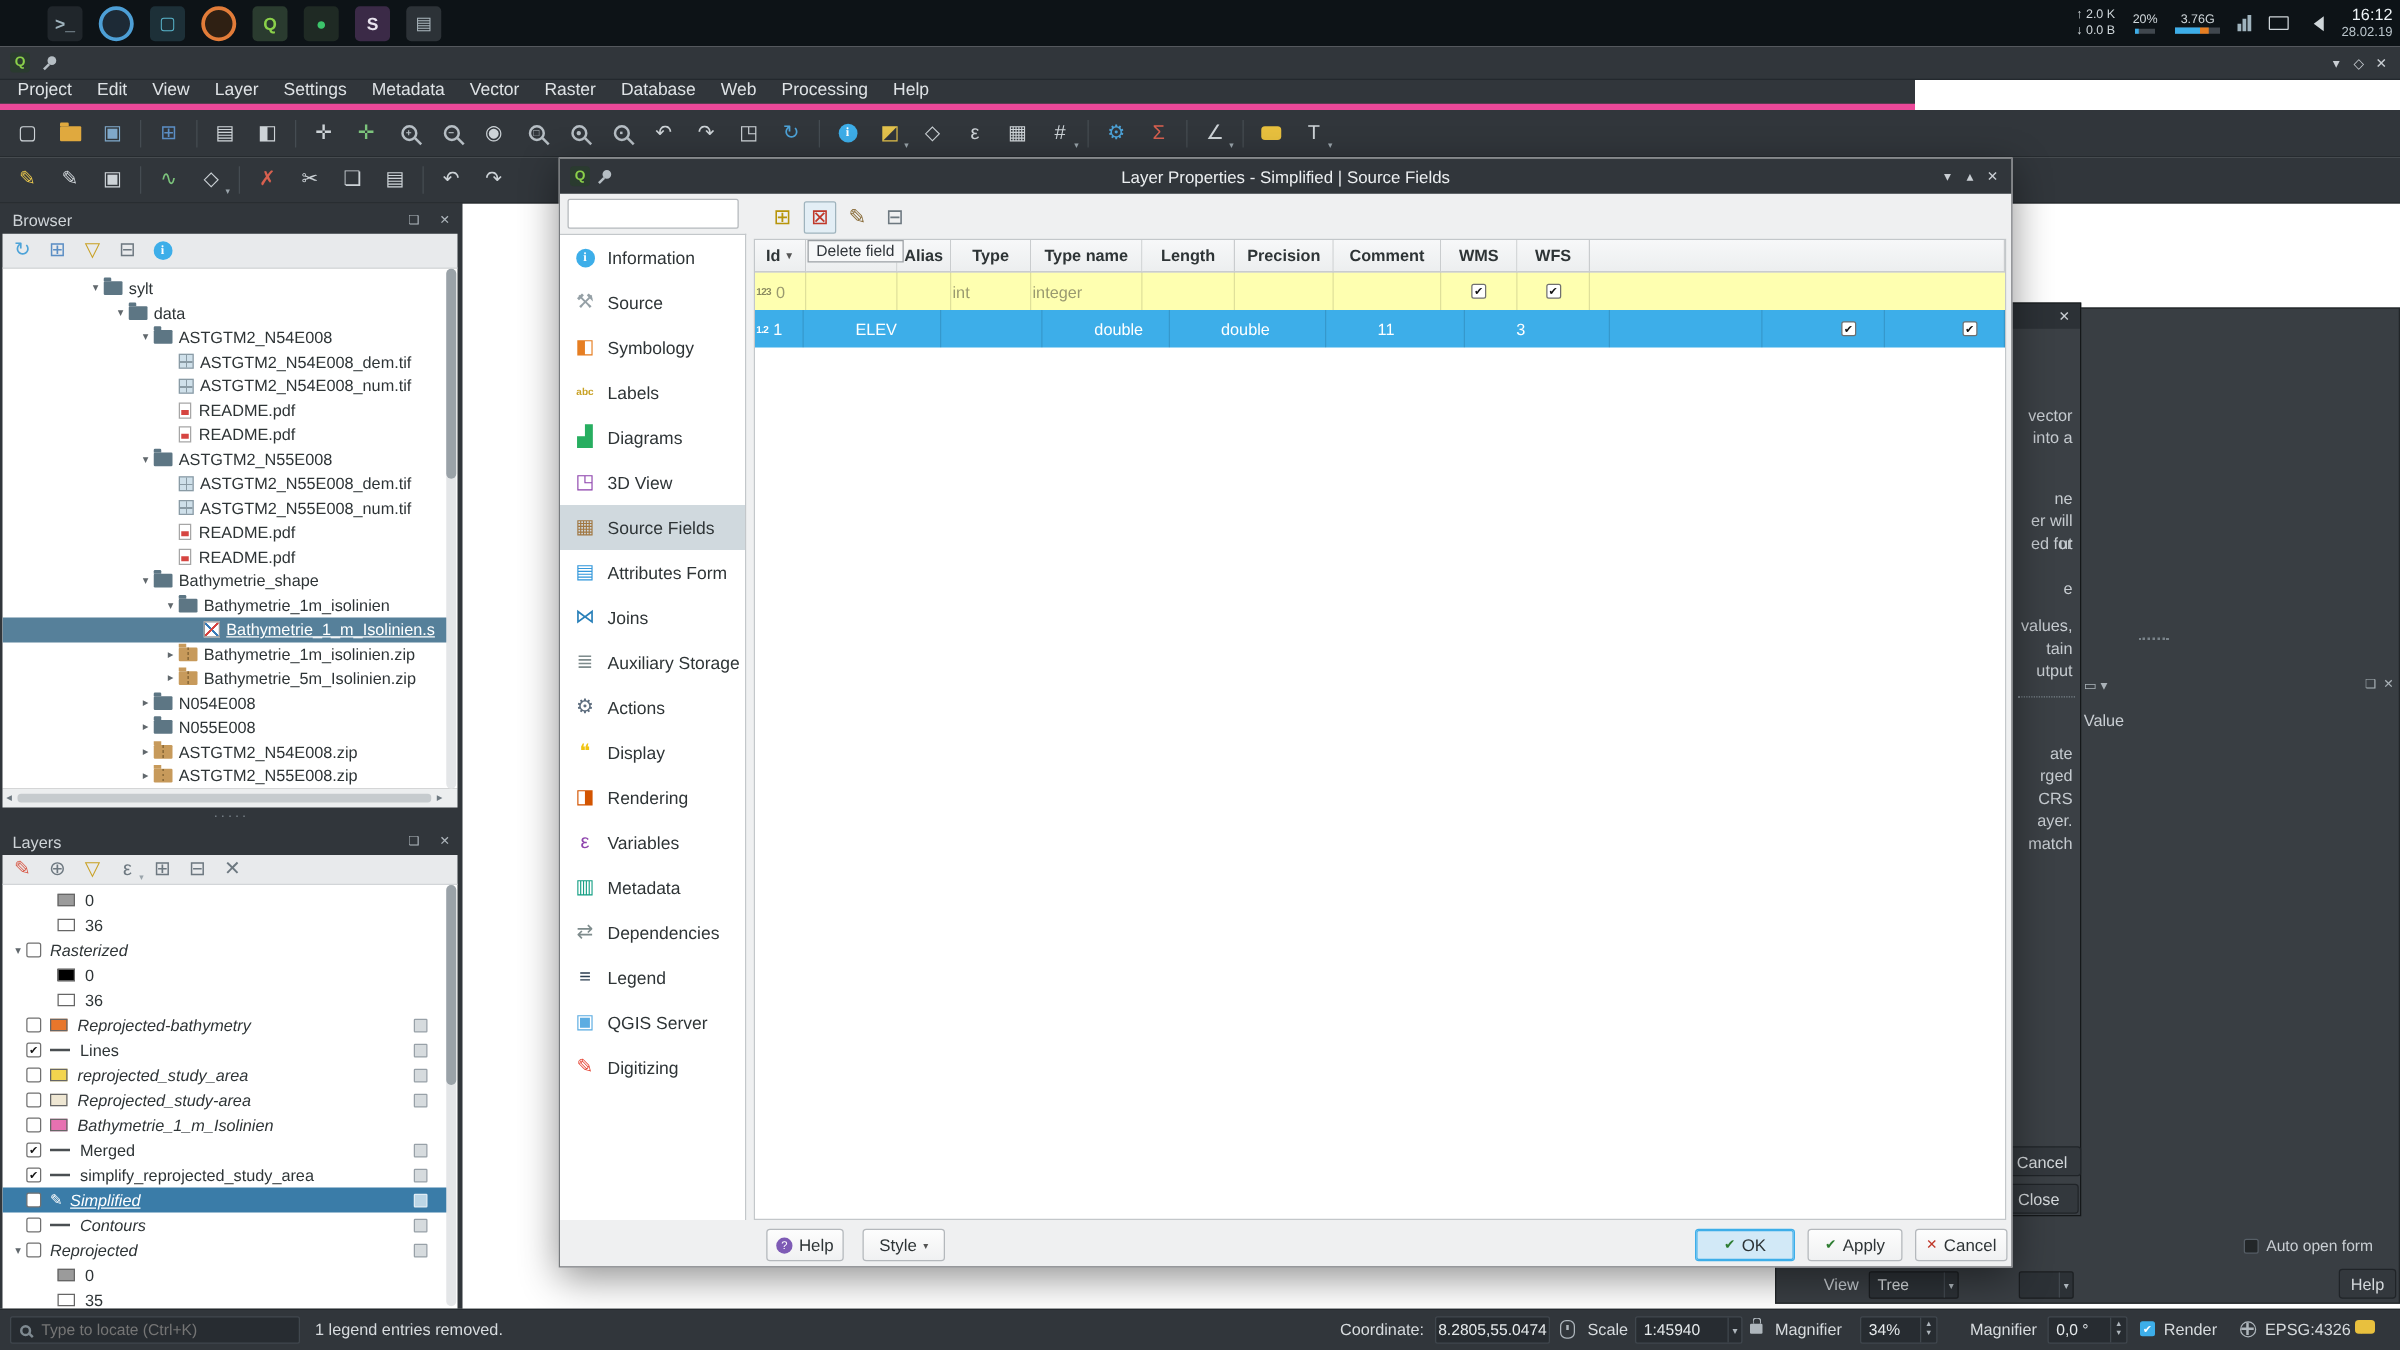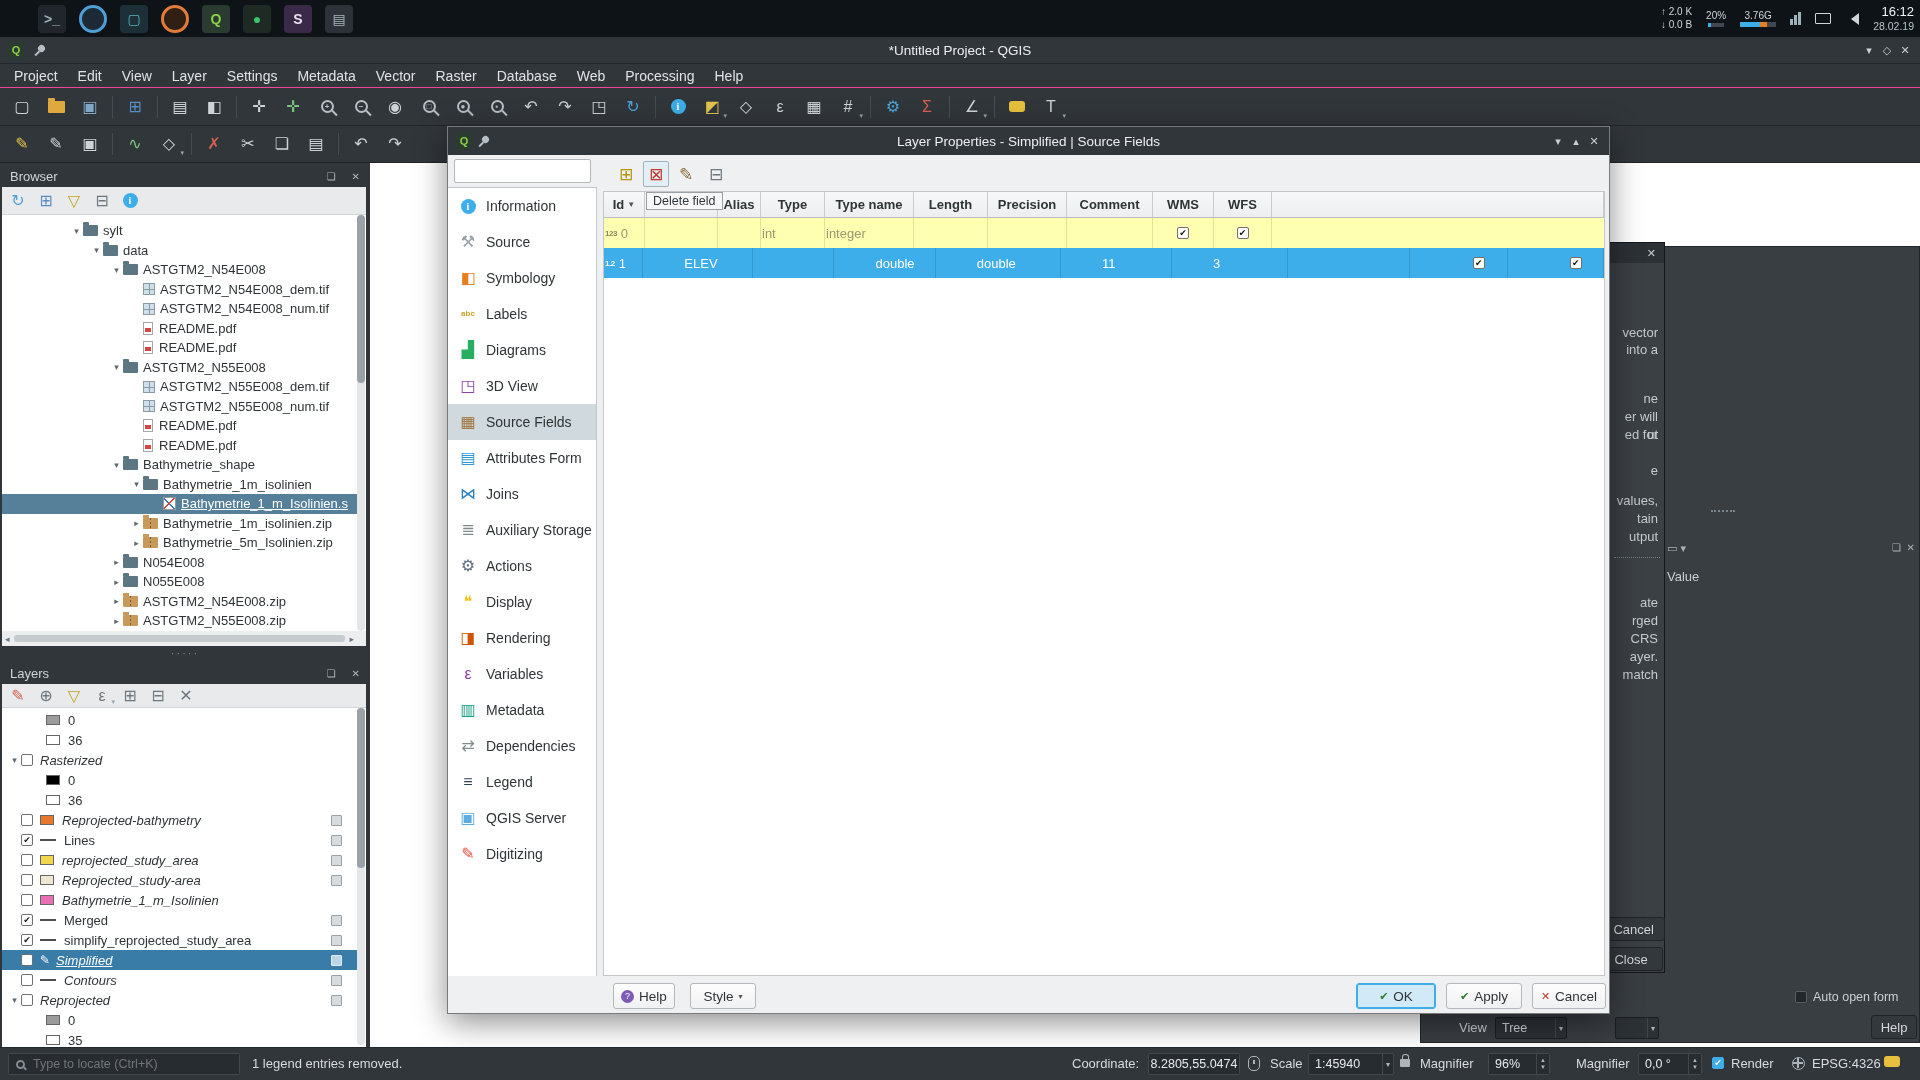--- a/index.html
+++ b/index.html
@@ -4,21 +4,21 @@
 <style>
   *{box-sizing:border-box;margin:0;padding:0}
   html,body{width:1920px;height:1080px;overflow:hidden;background:#000}
   .screen{position:relative;width:1920px;height:1080px;font-family:"Liberation Sans","DejaVu Sans",sans-serif;background:#fff;overflow:hidden}
   .abs{position:absolute}
 
   
   .taskbar{left:0;top:0;width:1920px;height:37px;background:#0d1317;display:flex;align-items:center}
   .apptile{width:28px;height:28px;border-radius:4px;margin-right:13px;display:flex;align-items:center;justify-content:center;font-size:14px;font-weight:bold}
   .titlebar{left:0;top:37px;width:1920px;height:27px;background:#31363b;color:#eceff1;font-size:13.5px;display:flex;align-items:center;border-bottom:1px solid #23282d}
-  .menubar{left:0;top:64px;width:1920px;height:24px;background:#31363b;display:flex;align-items:flex-start;border-bottom:1px solid #ec4899}
+  .menubar{left:0;top:64px;width:1532px;height:24px;background:#31363b;display:flex;align-items:flex-end;border-bottom:5px solid #ec4899}
   .menu-item{color:#dfe3e6;font-size:14px;padding:0 10px;line-height:24px}
   .toolbar{left:0;top:88px;width:1920px;height:38px;background:#31363b;display:flex;align-items:center;border-bottom:1px solid #23282d}
   .toolbar2{left:0;top:126px;width:1920px;height:37px;background:#31363b;display:flex;align-items:center;border-bottom:1px solid #202428}
   .tbtn{width:28px;height:28px;margin-left:6px;display:flex;align-items:center;justify-content:center;position:relative;flex:none}
   .tsep{width:1px;height:22px;background:#454c52;margin-left:8px;margin-right:2px;flex:none}
   .glyph{font-size:16px;line-height:1}
   .arr{position:absolute;right:-1px;bottom:1px;font-size:7px;color:#9aa4ab}
   .mag{position:relative;width:13px;height:13px;border:2px solid #b6bec4;border-radius:50%;display:flex;align-items:center;justify-content:center;font-size:8px;color:#b6bec4;font-weight:bold}
   .mag::after{content:"";position:absolute;width:7px;height:2px;background:#b6bec4;transform:rotate(45deg);right:-6px;bottom:-3px}
   .fold{width:17px;height:12px;background:#e0a93e;border-radius:1px;position:relative}
@@ -140,21 +140,20 @@
       <div style="display:flex;flex-direction:column;align-items:flex-end;line-height:1.2">
         <span style="font-size:13px;color:#eef4f7">16:12</span>
         <span style="font-size:10.5px;color:#b9c4ca">28.02.19</span>
       </div>
     </div>
   </div>
 
   <div class="abs titlebar">
     <span style="margin-left:8px;width:16px;height:16px;border-radius:3px;background:#2a3b2f;color:#8bd14a;font-weight:bold;font-size:11px;display:flex;align-items:center;justify-content:center">Q</span>
     <span class="pin" style="margin-left:14px;margin-top:-4px"></span>
-    <span style="position:absolute;left:0;right:0;text-align:center">*Untitled Project - QGIS</span>
     <span style="margin-left:auto;display:flex;z-index:1">
       <span class="winbtn">▾</span>
       <span class="winbtn">◇</span>
       <span class="winbtn" style="margin-right:6px">✕</span>
     </span>
   </div>
 
   <div class="abs menubar" id="menubar" style="padding-left:4px">
       <span class="menu-item">Project</span>
       <span class="menu-item">Edit</span>
@@ -925,21 +924,21 @@
     <span class="sb-label" style="left:1270px">Scale</span>
     <div class="sb-box" style="left:1308px;top:5px;width:86px;height:22px;padding-left:6px">
         <span>1:45940</span>
         <span class="combo-arr">▾</span>
       </div>
     <span class="abs" style="left:1400px;top:11px;width:10px;height:8px;background:#aeb6bc;border-radius:1px">
         <span style="position:absolute;left:1.5px;top:-5px;width:7px;height:5px;border:1.5px solid #aeb6bc;border-bottom:none;border-radius:3px 3px 0 0"></span>
       </span>
     <span class="sb-label" style="left:1420px">Magnifier</span>
     <div class="sb-box" style="left:1488px;top:5px;width:62px;height:22px;padding-left:6px">
-        <span>96%</span>
+        <span>34%</span>
         <span class="spin-arrs">
           <span>▲</span>
           <span>▼</span>
         </span>
       </div>
     <span class="sb-label" style="left:1576px">Magnifier</span>
     <div class="sb-box" style="left:1638px;top:5px;width:64px;height:22px;padding-left:6px">
         <span>0,0 °</span>
         <span class="spin-arrs">
           <span>▲</span>

